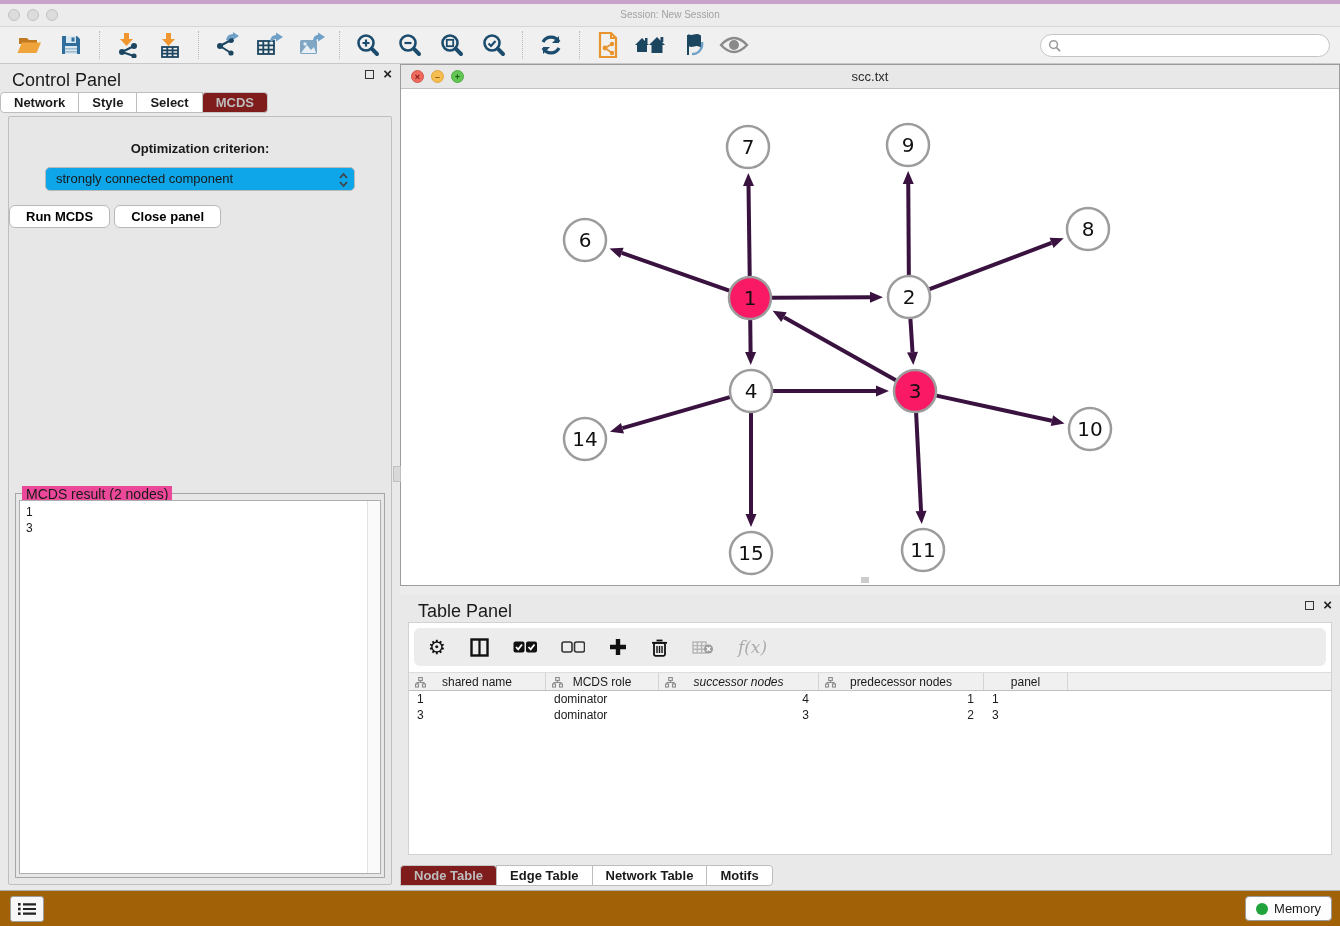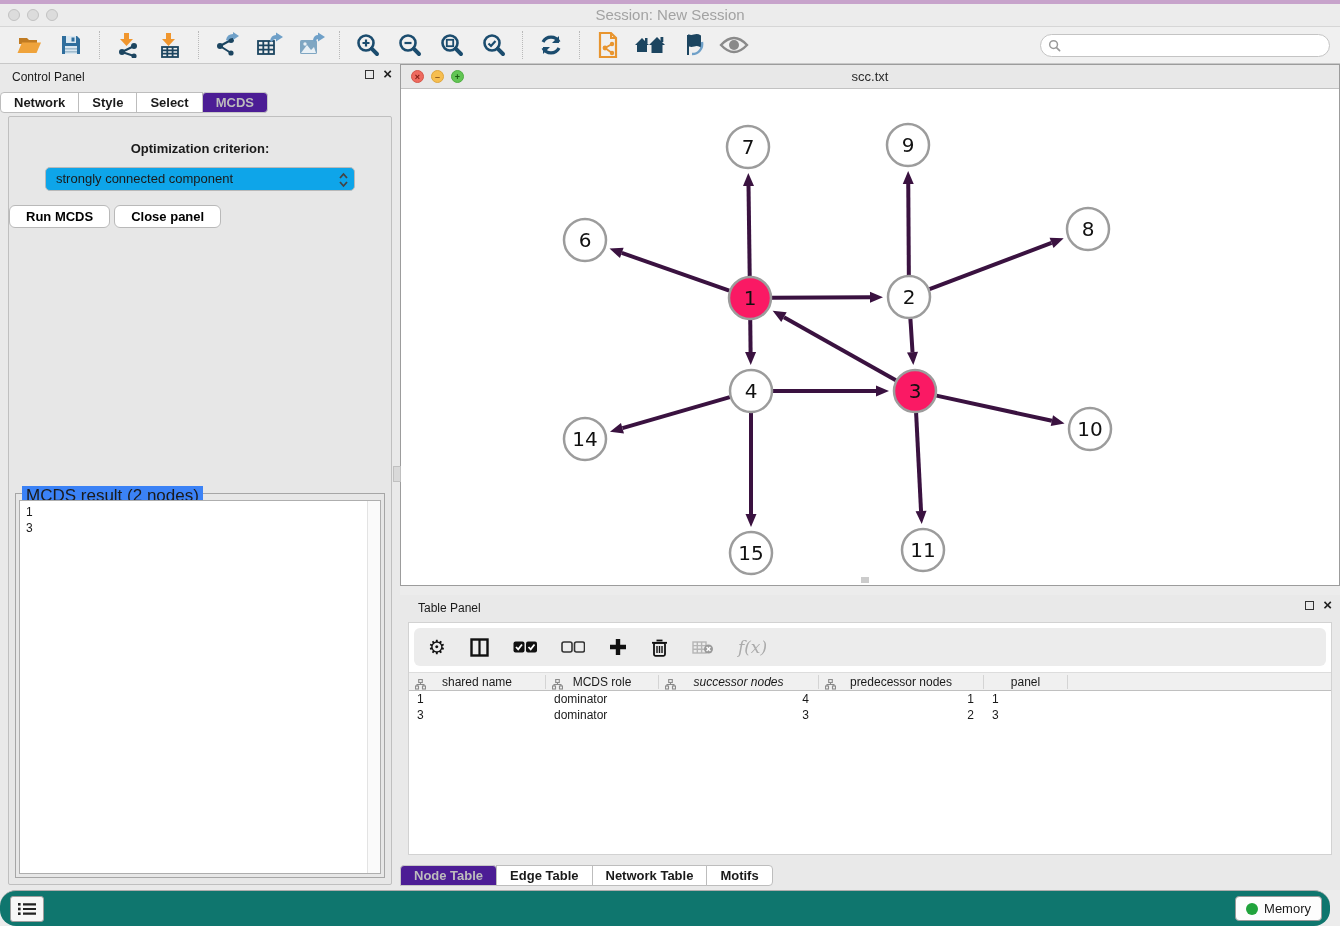--- a/index.html
+++ b/index.html
@@ -6,62 +6,62 @@
   html,body { width:1340px; height:926px; }
   body { position:relative; overflow:hidden; background:#ECECEC;
          font-family:"Liberation Sans", sans-serif; color:#1a1a1a; }
 
   
   .menustrip { position:absolute; top:0; left:0; right:0; height:4px; background:#C7A3CB; }
   .titlebar { position:absolute; top:4px; left:0; right:0; height:23px; background:#ECECEC;
               border-bottom:1px solid #D6D6D6; }
   .tl-group { position:absolute; left:8px; top:5px; display:flex; gap:7px; }
   .tl { width:12px; height:12px; border-radius:50%; background:#DCDCDC; border:1px solid #C2C2C2; }
-  .win-title { text-align:center; line-height:22px; font-size:15px; color:#A2A2A2; }
+  .win-title { text-align:center; line-height:22px; font-size:10px; color:#A2A2A2; }
 
   
   .toolbar { position:absolute; top:27px; left:0; right:0; height:37px; background:#F0F0F0;
              border-bottom:1px solid #C8C8C8; display:flex; align-items:center; padding-left:8px; }
   .tbtn { width:32px; height:32px; display:flex; align-items:center; justify-content:center;
           margin:0 5px; cursor:pointer; }
   .tsep { width:0; height:28px; border-left:1px dotted #B9B9B9; margin:0 7px; }
   .searchbox { position:absolute; right:10px; top:7px; width:290px; height:23px; background:#fff;
                border:1px solid #C4C4C4; border-radius:12px; display:flex; align-items:center; padding-left:7px; }
   .searchbox input { border:none; outline:none; background:transparent; font-size:12px; width:250px;
                      font-family:"Liberation Sans", sans-serif; margin-left:4px; }
 
   
   .control-panel { position:absolute; left:0; top:64px; width:400px; height:826px; background:#E9E9E9; }
   .panel-head { height:26px; position:relative; }
-  .panel-head .ptitle { position:absolute; left:12px; top:6px; font-size:12px; color:#1a1a1a; }
+  .panel-head .ptitle { position:absolute; left:12px; top:6px; font-size:18px; color:#1a1a1a; }
   .panel-icons { position:absolute; right:8px; top:5px; display:flex; gap:9px; align-items:center; }
   .float-ic { width:9px; height:9px; border:1.5px solid #333; }
   .close-ic { font-size:15px; font-weight:bold; color:#222; line-height:10px; cursor:pointer; }
   .tabsrow { display:flex; justify-content:flex-start; margin-top:2px; position:relative; z-index:2; }
   .tab { height:21px; line-height:19px; padding:0 13px; background:#fff; border:1px solid #BDBDBD;
          font-size:13px; font-weight:bold; margin-left:-1px; cursor:pointer; }
   .tab:first-child { border-top-left-radius:4px; border-bottom-left-radius:4px; margin-left:0; }
   .tab:last-child { border-top-right-radius:4px; border-bottom-right-radius:4px; }
-  .tab.active { background:#4c1d95; color:#BDBDBD; border-color:#C6C6C6;
+  .tab.active { background:#7f1d1d; color:#BDBDBD; border-color:#C6C6C6;
                 border-bottom-left-radius:0; border-top-right-radius:4px; border-top-left-radius:4px; }
   .cp-box { position:absolute; left:8px; right:8px; top:52px; bottom:5px; background:#E7E7E7;
             border:1px solid #BFBFBF; border-radius:2px; }
   .opt-label { text-align:center; margin-top:24px; font-size:13px;font-weight:bold; }
   .dropdown { position:relative; margin:11px 36px 0 36px; height:24px; background:#0ea5e9;
               border:1px solid #B9B9B9; border-radius:5px; font-size:13px; line-height:22px;
               padding-left:10px; cursor:pointer; }
   .dd-arrows { position:absolute; right:4px; top:3px; }
   .btnrow { display:flex; justify-content:flex-start; gap:4px; margin-top:14px; }
   .pushbtn { height:23px; background:#fff; border:1px solid #B9B9B9; border-radius:6px;
              font-size:13px; font-weight:bold; padding:0 16px; cursor:pointer;
              font-family:"Liberation Sans", sans-serif; }
   .result-group { position:absolute; left:6px; right:6px; top:376px; bottom:6px;
                   border:1px solid #A6A6A6; }
-  .result-legend { position:absolute; top:-8px; left:6px; background:#3b82f6; padding:0 4px;
-                   font-size:17px; }
+  .result-legend { position:absolute; top:-8px; left:6px; background:#ec4899; padding:0 4px;
+                   font-size:14px; }
   .result-area { position:absolute; left:3px; right:3px; top:6px; bottom:3px; background:#fff;
                  border:1px solid #AEAEAE; font-size:12px; padding:3px 0 0 6px; line-height:16px; }
   .result-scroll { position:absolute; right:0; top:0; bottom:0; width:13px; background:#FAFAFA;
                    border-left:1px solid #E3E3E3; }
 
   
   .net-window { position:absolute; left:400px; top:64px; width:940px; height:522px;
                 border:1px solid #9C9C9C; background:#fff; }
   .net-titlebar { height:24px; background:#E8E8E8; border-bottom:1px solid #C2C2C2; position:relative; }
   .net-title { text-align:center; font-size:13px; line-height:23px; color:#2a2a2a; }
@@ -80,31 +80,31 @@
   .table-panel { position:absolute; left:400px; top:595px; width:940px; height:295px; background:#E9E9E9; }
   .tp-content { position:absolute; left:8px; right:8px; top:27px; bottom:35px; background:#fff;
                 border:1px solid #D2D2D2; }
   .tp-toolbar { margin:5px; height:38px; background:#ECECEC; border-radius:6px; display:flex;
                 align-items:center; padding-left:14px; gap:24px; }
   .tp-tbtn { display:flex; align-items:center; justify-content:center; cursor:pointer; }
   .gear-glyph { font-size:20px; color:#111; font-family:"DejaVu Sans", sans-serif; line-height:20px; }
   .fx-glyph { font-family:"DejaVu Serif", serif; font-style:italic; font-size:17px; color:#ABABAB; }
   .tp-table { margin-top:6px; font-size:12px; }
   .th-row { display:flex; height:19px; background:#F0F0F0; border-top:1px solid #DDD;
-            border-bottom:1px solid #C0C0C0;align-items:center; }
+            border-bottom:1px solid #C0C0C0; }
   .th-cell { position:relative; display:flex; align-items:center; justify-content:center;
              border-right:1px solid #D4D4D4; font-size:12px; color:#1a1a1a; cursor:pointer; }
   .th-cell .tree-ic { position:absolute; left:6px; top:4px; }
   .td-row { display:flex; height:16px; line-height:16px; cursor:default; }
   .td-cell { overflow:hidden; white-space:nowrap; }
   .tp-tabs { position:absolute; bottom:4px; left:0; right:0; display:flex; }
 
   
-  .statusbar { position:absolute; left:0; bottom:0; right:10px; height:36px; background:#0f766e;
-               border-top:1px solid #ADADAD;border-radius:16px; }
+  .statusbar { position:absolute; left:0; bottom:0; right:0; height:36px; background:#a16207;
+               border-top:1px solid #ADADAD; }
   .list-btn { position:absolute; left:10px; top:5px; width:34px; height:26px; background:#F7F7F7;
               border:1px solid #9E9E9E; border-radius:3px; display:flex; align-items:center;
               justify-content:center; cursor:pointer; }
   .memory-btn { position:absolute; right:8px; top:5px; height:25px; background:#FDFDFD;
                 border:1px solid #9A9A9A; border-radius:4px; display:flex; align-items:center;
                 gap:6px; padding:0 10px; font-size:13px; cursor:pointer; }
   .memdot { width:12px; height:12px; border-radius:50%; background:#21A33C; }
 </style>
 </head>
 <body>

